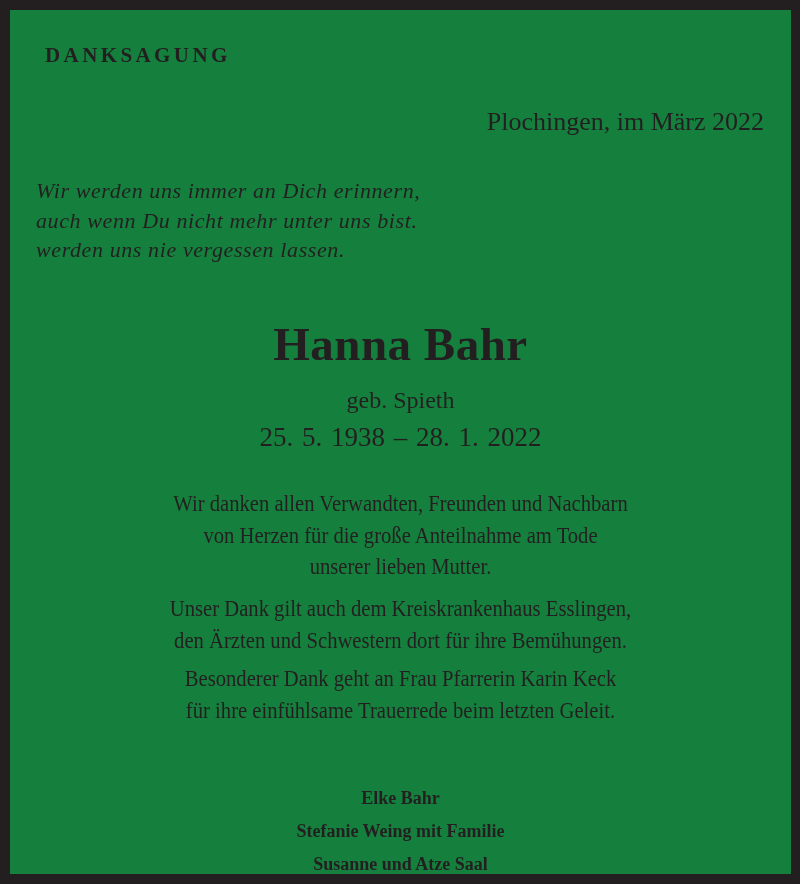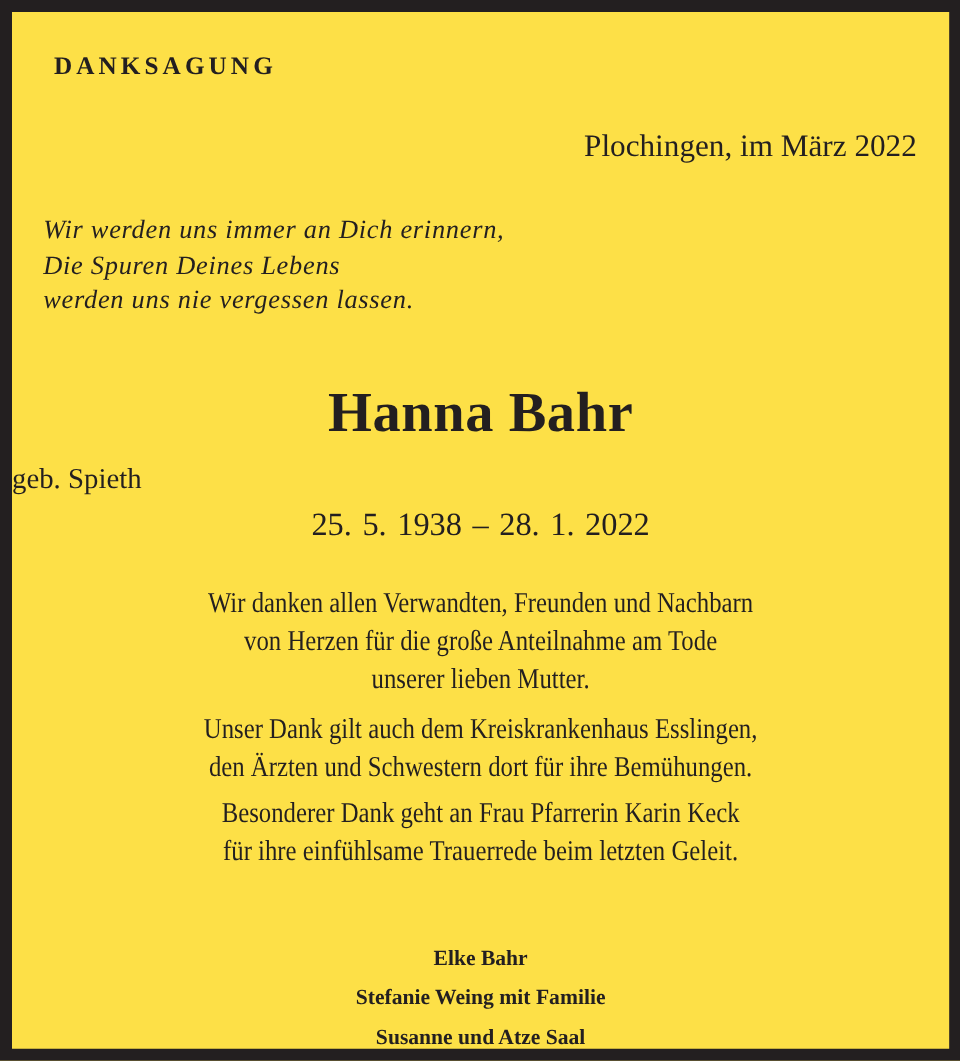--- a/index.html
+++ b/index.html
@@ -2,21 +2,21 @@
 <html><head>
   <meta charset="utf-8">
   <style>
     html, body { margin: 0; padding: 0; background: #ffffff; }
     body { width: 800px; height: 884px; overflow: hidden; }
     .frame {
       position: absolute; left: 0; top: 0;
       width: 800px; height: 884px; box-sizing: border-box;
       border: 10px solid #231f20;
       border-right-width: 9px; border-bottom-width: 10px;
-      background: #fde047;
+      background: #15803d;
       color: #231f20;
       font-family: "Liberation Serif", "DejaVu Serif", serif;
     }
     .heading {
       position: absolute; left: 35px; top: 33px;
       font-size: 21px; letter-spacing: 3.4px; font-weight: bold;
       color: #231f20;
     }
     .place-date {
       position: absolute; right: 27px; top: 97px;
@@ -29,21 +29,21 @@
       font-family: Liberation Serif, serif;
     }
     .poem div { white-space: nowrap; }
     .name {
       position: absolute; left: 0; right: 0; top: 307px;
       text-align: center; font-size: 47px; font-weight: bold;
       letter-spacing: 0.5px;
     }
     .maiden {
       position: absolute; left: 0; right: 0; top: 377px;
-      font-size: 24px; font-family: Liberation Serif, serif;
+      text-align: center; font-size: 24px; font-family: Liberation Serif, serif;
     }
     .dates {
       position: absolute; left: 0; right: 0; top: 412px;
       text-align: center; font-size: 27px; word-spacing: 2px;
     }
     .para {
       position: absolute; left: 0; right: 0;
       text-align: center; font-size: 24px; line-height: 31.5px;
     }
     .para div {
@@ -62,21 +62,21 @@
 <body>
 
 <div class="frame">
 
   <div class="heading">DANKSAGUNG</div>
 
   <div class="place-date">Plochingen, im März 2022</div>
 
   <div class="poem">
     <div>Wir werden uns immer an Dich erinnern,</div>
-    <div>Die Spuren Deines Lebens</div>
+    <div>auch wenn Du nicht mehr unter uns bist.</div>
     <div>werden uns nie vergessen lassen.</div>
   </div>
 
   <div class="name">Hanna Bahr</div>
   <div class="maiden">geb. Spieth</div>
   <div class="dates">25. 5. 1938  –  28. 1. 2022</div>
 
   <div class="para p1">
     <div>Wir danken allen Verwandten, Freunden und Nachbarn</div>
     <div>von Herzen für die große Anteilnahme am Tode</div>

